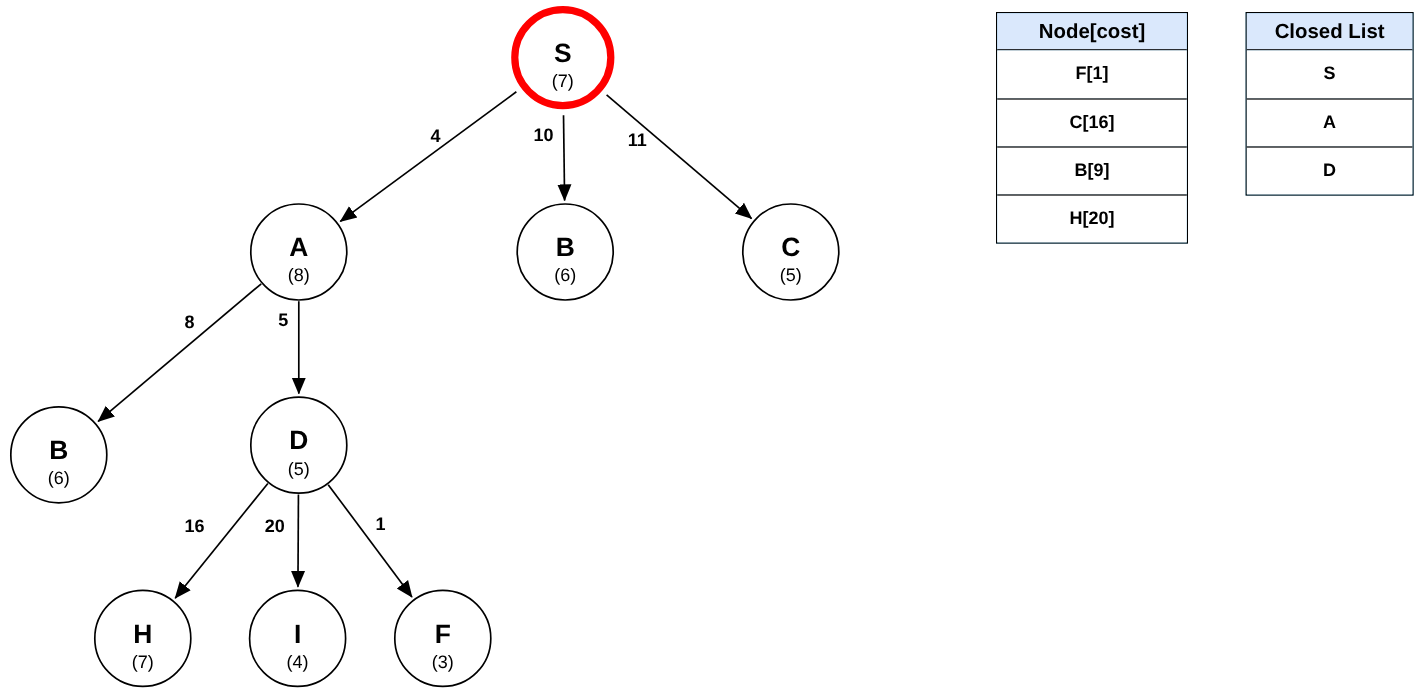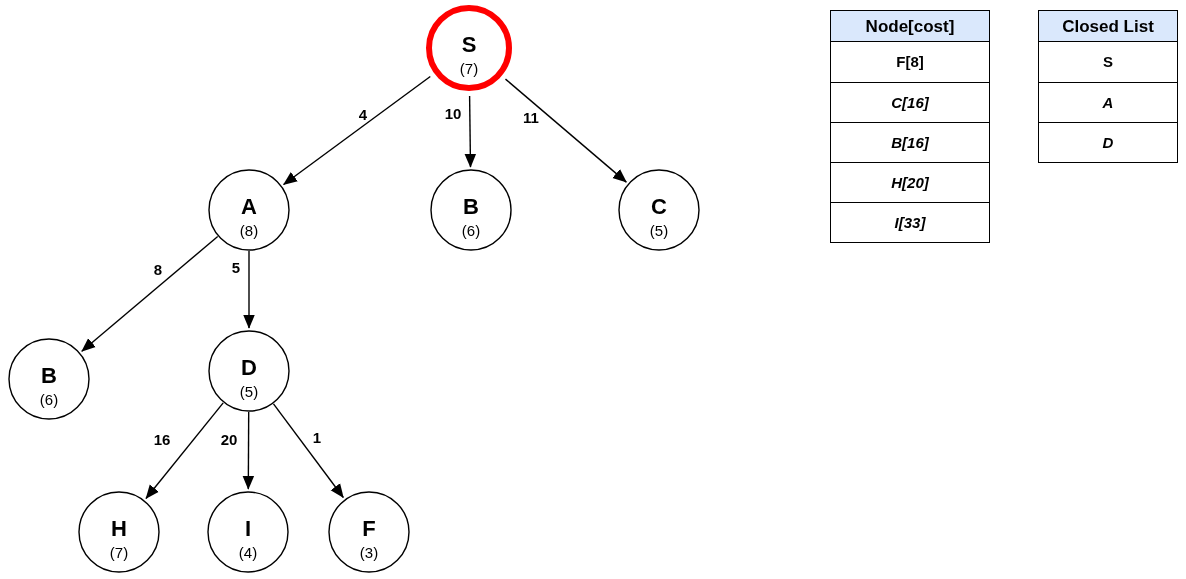--- a/index.html
+++ b/index.html
@@ -36,21 +36,20 @@
   }
   .trow {
     height: 40px;
     line-height: 40px;
     font-weight: bold;
     font-size: 15px;
     background: #ffffff;
   }
   .trow + .trow {
     border-top: 1px solid #000000;
-    font-style: italic;
   }
   #open-table  { left: 830px;  top: 10px; width: 160px; }
   #closed-table{ left: 1038px; top: 10px; width: 140px; }
 </style>
 </head>
 <body>
 
 <div class="stage">
 
   <svg class="graph" id="graph-svg" width="760" height="579">
@@ -118,25 +117,24 @@
       <g>
         <circle cx="369" cy="532" r="40" fill="#ffffff" stroke="#000000" stroke-width="1.4"></circle>
         <text x="369" y="528" text-anchor="middle" dominant-baseline="central" font-size="22" font-weight="bold" fill="#000000">F</text>
         <text x="369" y="552" text-anchor="middle" dominant-baseline="central" font-size="15" fill="#000000">(3)</text>
       </g>
     </svg>
 
   <div class="dtable" id="open-table" style="border-color: rgb(0, 0, 0);">
     <div class="thead" style="background: rgb(218, 232, 252);">Node[cost]</div>
     <div id="open-rows">
-        <div class="trow">F[8]</div>
+        <div class="trow">F[1]</div>
         <div class="trow">C[16]</div>
-        <div class="trow">B[16]</div>
+        <div class="trow">B[9]</div>
         <div class="trow">H[20]</div>
-        <div class="trow">I[33]</div>
       </div>
   </div>
 
   <div class="dtable" id="closed-table" style="border-color: rgb(0, 0, 0);">
     <div class="thead" style="background: rgb(218, 232, 252); text-align: center;">Closed List</div>
     <div id="closed-rows">
         <div class="trow">S</div>
         <div class="trow">A</div>
         <div class="trow">D</div>
       </div>

